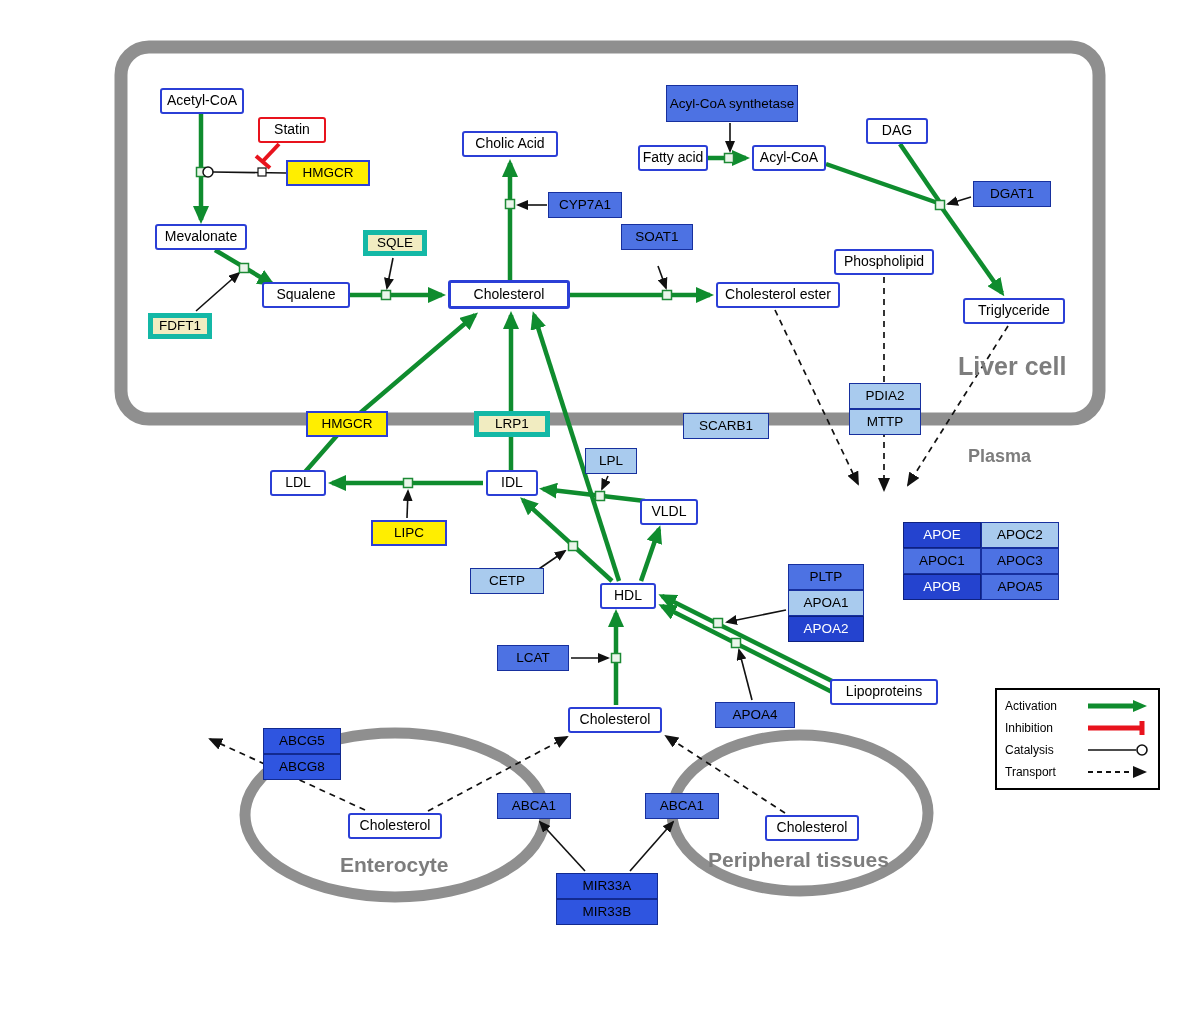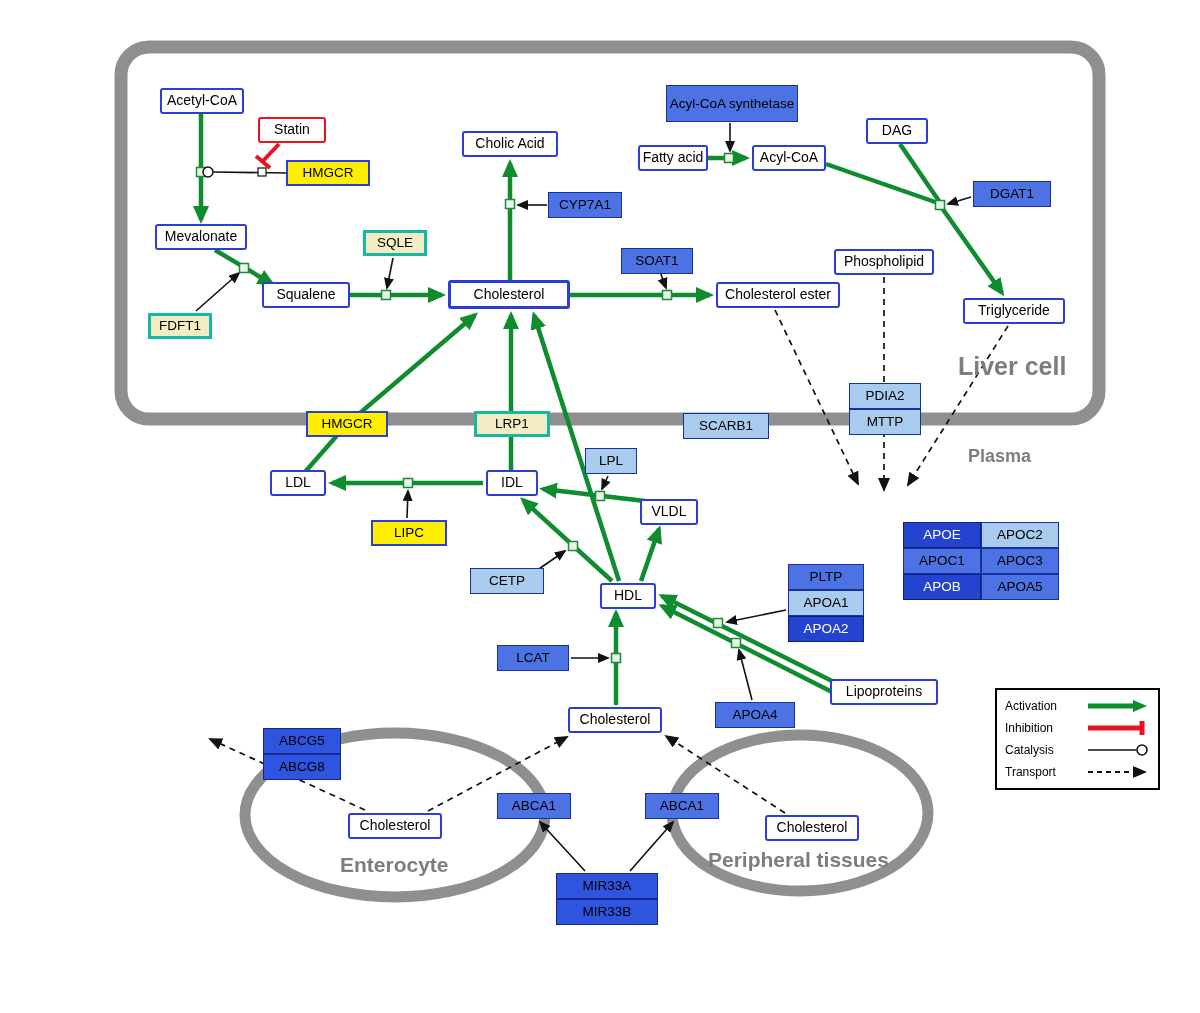--- a/index.html
+++ b/index.html
@@ -6,21 +6,21 @@
   #stage{position:relative;width:1200px;height:1013px;background:#fff;overflow:hidden;
          font-family:"Liberation Sans",sans-serif;}
   #edges{position:absolute;left:0;top:0;z-index:1;}
   .node{position:absolute;box-sizing:border-box;display:flex;align-items:center;justify-content:center;
         text-align:center;font:13.5px/1.12 "Liberation Sans",sans-serif;color:#000;background:#fff;
         border:2px solid #2b3fd6;z-index:2;cursor:pointer;}
   .metab{border-radius:3px;font-size:14px;}
   .thick{border-width:3px;}
   .statin{border-color:#e8131d;border-radius:3px;}
   .g-yellow{background:#ffee00;border:2px solid #2b3fd6;}
-  .g-pale{background:#f1ecc1;border:3px solid #14b8a6;}
+  .g-pale{background:#f1ecc1;border:5px solid #14b8a6;}
   .g-med{background:#4d72e3;border:1px solid #17309e;}
   .g-light{background:#a9cbee;border:1px solid #17309e;}
   .g-blue{background:#2f55e0;border:1px solid #122a90;color:#000;}
   .g-dark{background:#2443cf;border:1px solid #0e2180;color:#fff;}
   .region-label{position:absolute;z-index:3;color:#7d7d7d;font-weight:bold;
                 font-family:"Liberation Sans",sans-serif;white-space:nowrap;}
   .legend{position:absolute;left:995px;top:688px;width:165px;height:102px;z-index:3;
           background:#fff;border:2px solid #000;box-sizing:border-box;padding:5px 8px;
           display:flex;flex-direction:column;justify-content:space-between;}
   .legend-row{display:flex;align-items:center;justify-content:space-between;height:22px;}
@@ -133,21 +133,21 @@
 <div class="node metab" style="left:160px;top:88px;width:84px;height:26px">Acetyl-CoA</div>
 <div class="node metab statin" style="left:258px;top:117px;width:68px;height:26px">Statin</div>
 <div class="node g-yellow" style="left:286px;top:160px;width:84px;height:26px">HMGCR</div>
 <div class="node metab" style="left:155px;top:224px;width:92px;height:26px">Mevalonate</div>
 <div class="node g-pale" style="left:363px;top:230px;width:64px;height:26px">SQLE</div>
 <div class="node g-pale" style="left:148px;top:313px;width:64px;height:26px">FDFT1</div>
 <div class="node metab" style="left:262px;top:282px;width:88px;height:26px">Squalene</div>
 <div class="node metab thick" style="left:448px;top:280px;width:122px;height:29px">Cholesterol</div>
 <div class="node metab" style="left:462px;top:131px;width:96px;height:26px">Cholic Acid</div>
 <div class="node g-med" style="left:548px;top:192px;width:74px;height:26px">CYP7A1</div>
-<div class="node g-med" style="left:621px;top:248px;width:72px;height:26px">SOAT1</div>
+<div class="node g-med" style="left:621px;top:224px;width:72px;height:26px">SOAT1</div>
 <div class="node metab" style="left:716px;top:282px;width:124px;height:26px">Cholesterol ester</div>
 <div class="node g-med" style="left:666px;top:85px;width:132px;height:37px">Acyl-CoA synthetase</div>
 <div class="node metab" style="left:638px;top:145px;width:70px;height:26px">Fatty acid</div>
 <div class="node metab" style="left:752px;top:145px;width:74px;height:26px">Acyl-CoA</div>
 <div class="node metab" style="left:866px;top:118px;width:62px;height:26px">DAG</div>
 <div class="node g-med" style="left:973px;top:181px;width:78px;height:26px">DGAT1</div>
 <div class="node metab" style="left:834px;top:249px;width:100px;height:26px">Phospholipid</div>
 <div class="node metab" style="left:963px;top:298px;width:102px;height:26px">Triglyceride</div>
 
 <div class="node g-yellow" style="left:306px;top:411px;width:82px;height:26px">HMGCR</div>

